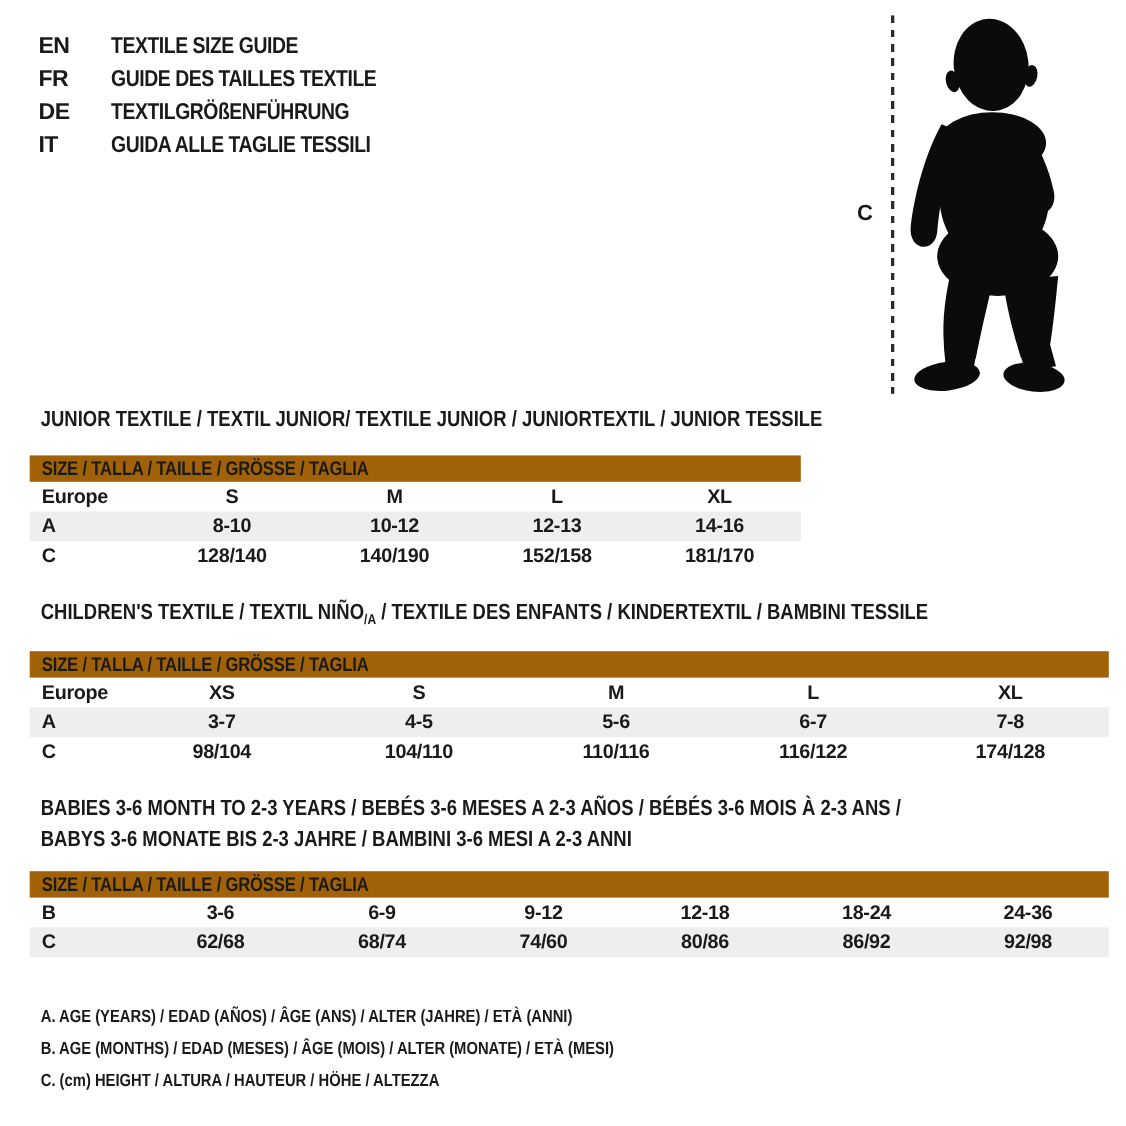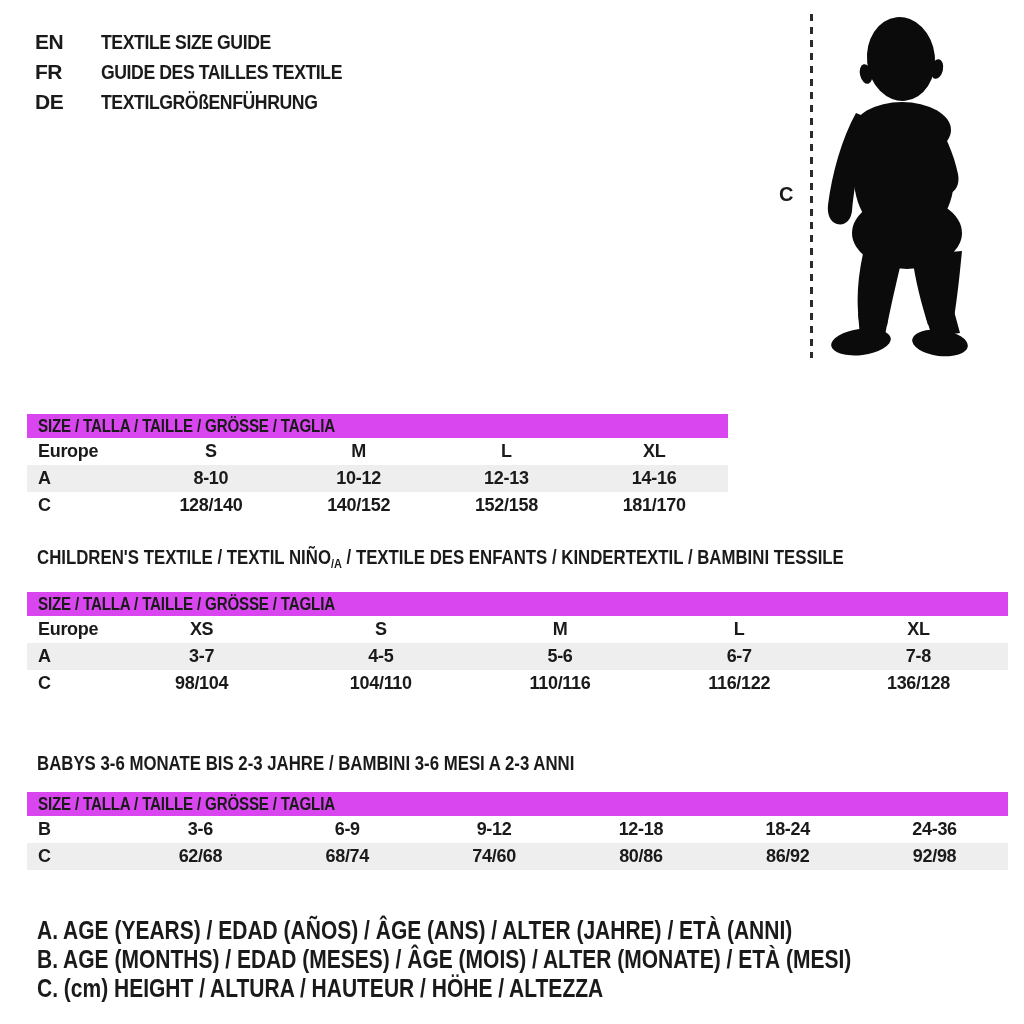--- a/index.html
+++ b/index.html
@@ -25,31 +25,31 @@
   #title-junior{top:370px;}
   #title-children{top:546px;}
   #title-babies-1{top:724px;}
   #title-babies-2{top:752px;}
   .sub{font-size:13px;vertical-align:-4px;}
   
   .size-table{position:absolute;left:27px;}
   #table-junior{top:414px;width:701px;}
   #table-children{top:592px;width:981px;}
   #table-babies{top:792px;width:981px;}
-  .hdr{height:24px;background:#d946ef;line-height:24px;font-size:18px;padding-left:11px;}
+  .hdr{height:24px;background:#a16207;line-height:24px;font-size:18px;padding-left:11px;}
   .hdr span{letter-spacing:-0.2px;}
   .trow{display:flex;height:27px;align-items:center;font-size:18px;letter-spacing:-0.3px;}
   .trow.shaded{background:#eeeeee;}
   .lbl{padding-left:11px;box-sizing:border-box;}
   #table-junior .lbl{width:110px;}
   #table-children .lbl{width:85px;}
   #table-babies .lbl{width:100px;}
   .val{flex:1;text-align:center;}
   
-  .legend-line{position:absolute;left:37px;font-size:25px;white-space:nowrap;}
+  .legend-line{position:absolute;left:37px;font-size:16px;white-space:nowrap;}
   #legend-a{top:916px;}
   #legend-b{top:945px;}
   #legend-c{top:974px;}
 </style>
 </head>
 <body>
 
 <div id="canvas">
 
   <div class="langs">
@@ -57,20 +57,24 @@
       <span class="lang-code">EN</span>
       <span class="lang-title cond">TEXTILE SIZE GUIDE</span>
     </div>
     <div class="lang-row">
       <span class="lang-code">FR</span>
       <span class="lang-title cond">GUIDE DES TAILLES TEXTILE</span>
     </div>
     <div class="lang-row">
       <span class="lang-code">DE</span>
       <span class="lang-title cond">TEXTILGRÖßENFÜHRUNG</span>
+    </div>
+    <div class="lang-row">
+      <span class="lang-code">IT</span>
+      <span class="lang-title cond">GUIDA ALLE TAGLIE TESSILI</span>
     </div>
   </div>
 
   <span class="c-label">C</span>
   <div class="dotted-line"></div>
   <svg class="silhouette" viewBox="0 0 150 345" aria-hidden="true">
     <g fill="#0b0b0b">
       <ellipse cx="81" cy="46" rx="34" ry="42" transform="rotate(-6 81 46)"></ellipse>
       <ellipse cx="46" cy="61" rx="6" ry="10" transform="rotate(-14 46 61)"></ellipse>
       <ellipse cx="117" cy="56" rx="6" ry="10" transform="rotate(12 117 56)"></ellipse>
@@ -81,41 +85,44 @@
       <path d="M111,100 C124,118 134,141 138,161 C140,171 136,179 128,181 C120,183 113,176 112,168 C109,146 103,122 97,106 Z"></path>
       <path d="M44,236 C38,262 36,286 39,308 L67,313 C72,288 78,262 83,242 Z"></path>
       <path d="M38,300 L68,306 L64,328 L40,324 Z"></path>
       <ellipse cx="41" cy="329" rx="30" ry="13" transform="rotate(-7 41 329)"></ellipse>
       <path d="M92,242 C95,268 102,292 108,312 L134,305 C138,280 140,258 142,238 Z"></path>
       <path d="M106,304 L134,298 L140,320 L112,324 Z"></path>
       <ellipse cx="120" cy="330" rx="28" ry="13" transform="rotate(7 120 330)"></ellipse>
     </g>
   </svg>
 
+  <div class="section-title" id="title-junior">
+    <span class="cond"><span>JUNIOR TEXTILE / TEXTIL JUNIOR/ TEXTILE JUNIOR / JUNIORTEXTIL / JUNIOR TESSILE</span><span class="sub"></span><span></span></span>
+  </div>
   <div class="size-table" id="table-junior">
     <div class="hdr"><span class="cond">SIZE / TALLA / TAILLE / GRÖSSE / TAGLIA</span></div>
     <div>
         <div class="trow">
           <span class="lbl">Europe</span>
           <span class="val">S</span>
           <span class="val">M</span>
           <span class="val">L</span>
           <span class="val">XL</span>
         </div>
         <div class="trow shaded">
           <span class="lbl">A</span>
           <span class="val">8-10</span>
           <span class="val">10-12</span>
           <span class="val">12-13</span>
           <span class="val">14-16</span>
         </div>
         <div class="trow">
           <span class="lbl">C</span>
           <span class="val">128/140</span>
-          <span class="val">140/152</span>
+          <span class="val">140/190</span>
           <span class="val">152/158</span>
           <span class="val">181/170</span>
         </div>
       </div>
   </div>
 
   <div class="section-title" id="title-children">
     <span class="cond"><span>CHILDREN'S TEXTILE / TEXTIL NIÑO</span><span class="sub">/A</span><span> / TEXTILE DES ENFANTS / KINDERTEXTIL / BAMBINI TESSILE</span></span>
   </div>
   <div class="size-table" id="table-children">
@@ -136,25 +143,28 @@
           <span class="val">5-6</span>
           <span class="val">6-7</span>
           <span class="val">7-8</span>
         </div>
         <div class="trow">
           <span class="lbl">C</span>
           <span class="val">98/104</span>
           <span class="val">104/110</span>
           <span class="val">110/116</span>
           <span class="val">116/122</span>
-          <span class="val">136/128</span>
+          <span class="val">174/128</span>
         </div>
       </div>
   </div>
 
+  <div class="section-title" id="title-babies-1">
+    <span class="cond"><span>BABIES 3-6 MONTH TO 2-3 YEARS / BEBÉS 3-6 MESES A 2-3 AÑOS / BÉBÉS 3-6 MOIS À 2-3 ANS /</span><span class="sub"></span><span></span></span>
+  </div>
   <div class="section-title" id="title-babies-2">
     <span class="cond">BABYS 3-6 MONATE BIS 2-3 JAHRE / BAMBINI 3-6 MESI A 2-3 ANNI</span>
   </div>
   <div class="size-table" id="table-babies">
     <div class="hdr"><span class="cond">SIZE / TALLA / TAILLE / GRÖSSE / TAGLIA</span></div>
     <div>
         <div class="trow">
           <span class="lbl">B</span>
           <span class="val">3-6</span>
           <span class="val">6-9</span>

